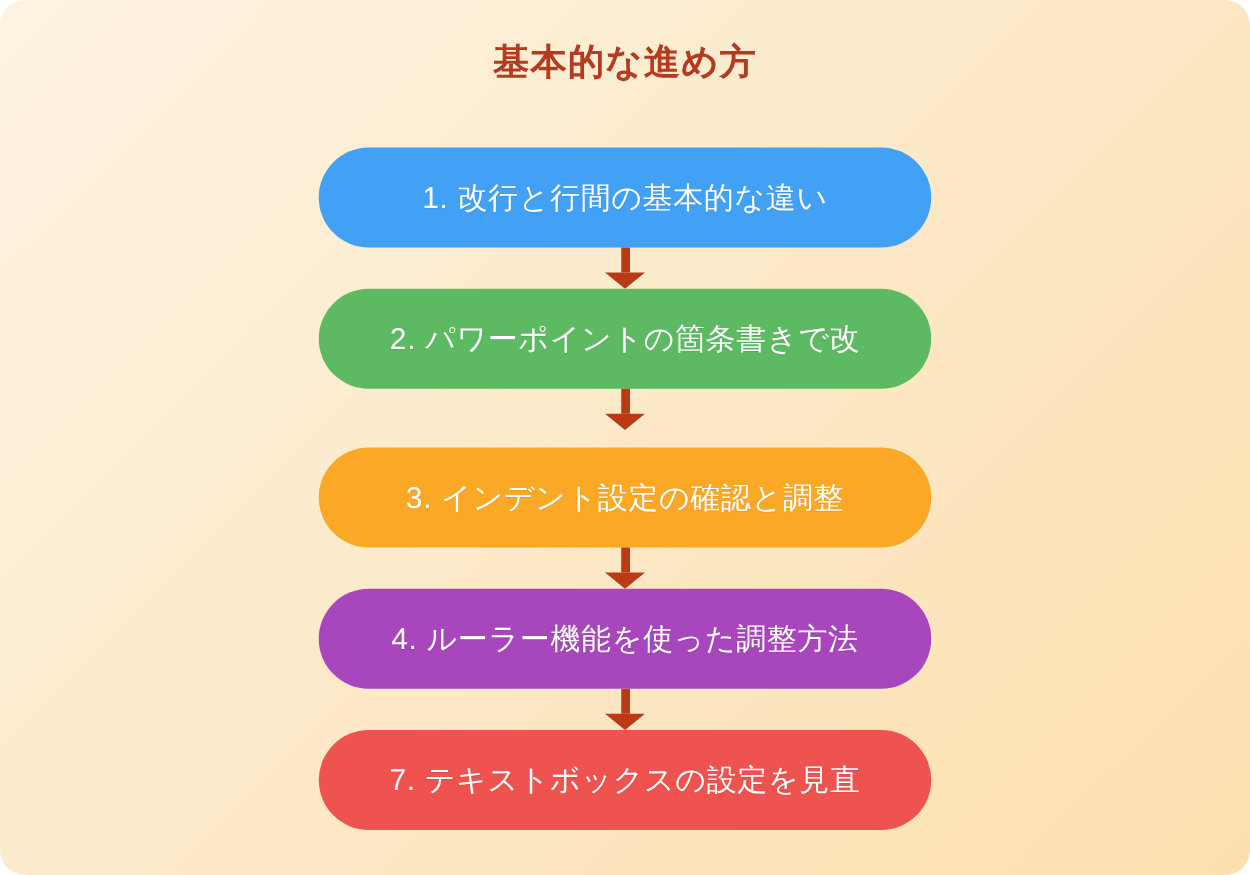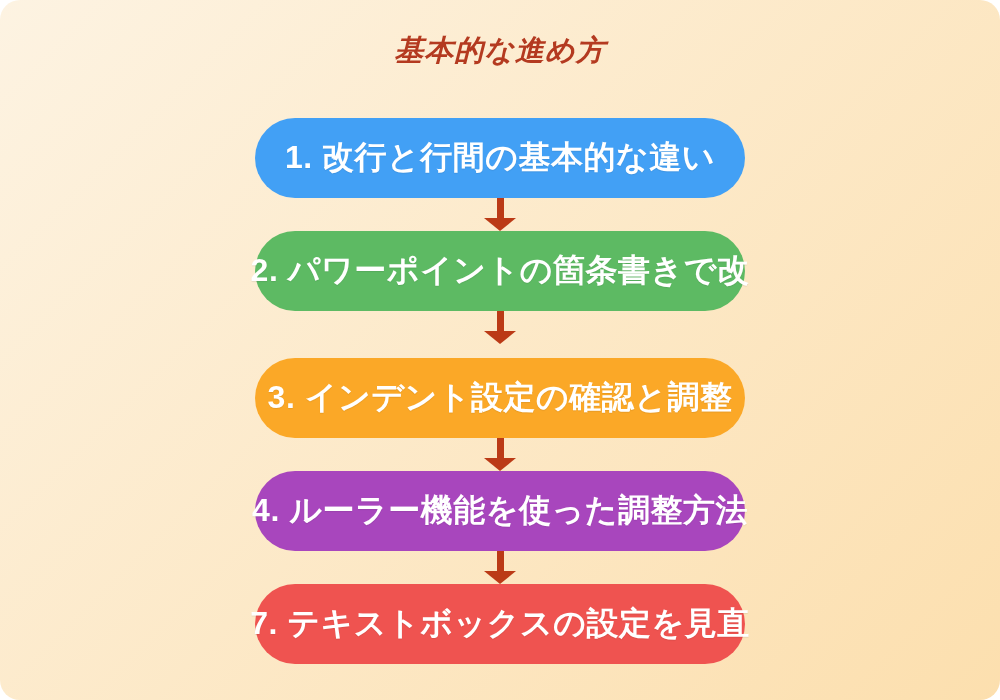--- a/index.html
+++ b/index.html
@@ -35,22 +35,22 @@
     width: 100%;
     height: 80px;
     border-radius: 40px;
     display: flex;
     align-items: center;
     justify-content: center;
     box-sizing: border-box;
   }
   .step-label {
     color: #ffffff;
-    font-size: 32px;
-    font-weight: 700;
+    font-size: 24px;
+    font-weight: 400;
     letter-spacing: 0.5px;
     text-shadow: 0 1px 1px rgba(0,0,0,0.08);
     white-space: nowrap;
   }
   .arrow {
     height: 33px;
     display: flex;
     flex-direction: column;
     align-items: center;
     justify-content: flex-start;
@@ -64,21 +64,21 @@
     height: 0;
     border-left: 16px solid transparent;
     border-right: 16px solid transparent;
     border-top: 13px solid transparent; 
   }
 </style>
 </head>
 <body>
 
 <div class="canvas" style="background: linear-gradient(135deg, rgb(253, 243, 226) 0%, rgb(252, 223, 174) 100%);">
-  <div class="title" style="color: rgb(180, 58, 32); font-style: italic;">基本的な進め方</div>
+  <div class="title" style="color: rgb(180, 58, 32);">基本的な進め方</div>
 
   <div class="flow">
 
     <div class="step" style="background-color: rgb(66, 160, 245);">
       <span class="step-label">1. 改行と行間の基本的な違い</span>
     </div>
 
     <div class="arrow">
       <div class="arrow-stem" style="background-color: rgb(187, 58, 22);"></div>
       <div class="arrow-head" style="border-top-color: rgb(187, 58, 22);"></div>

